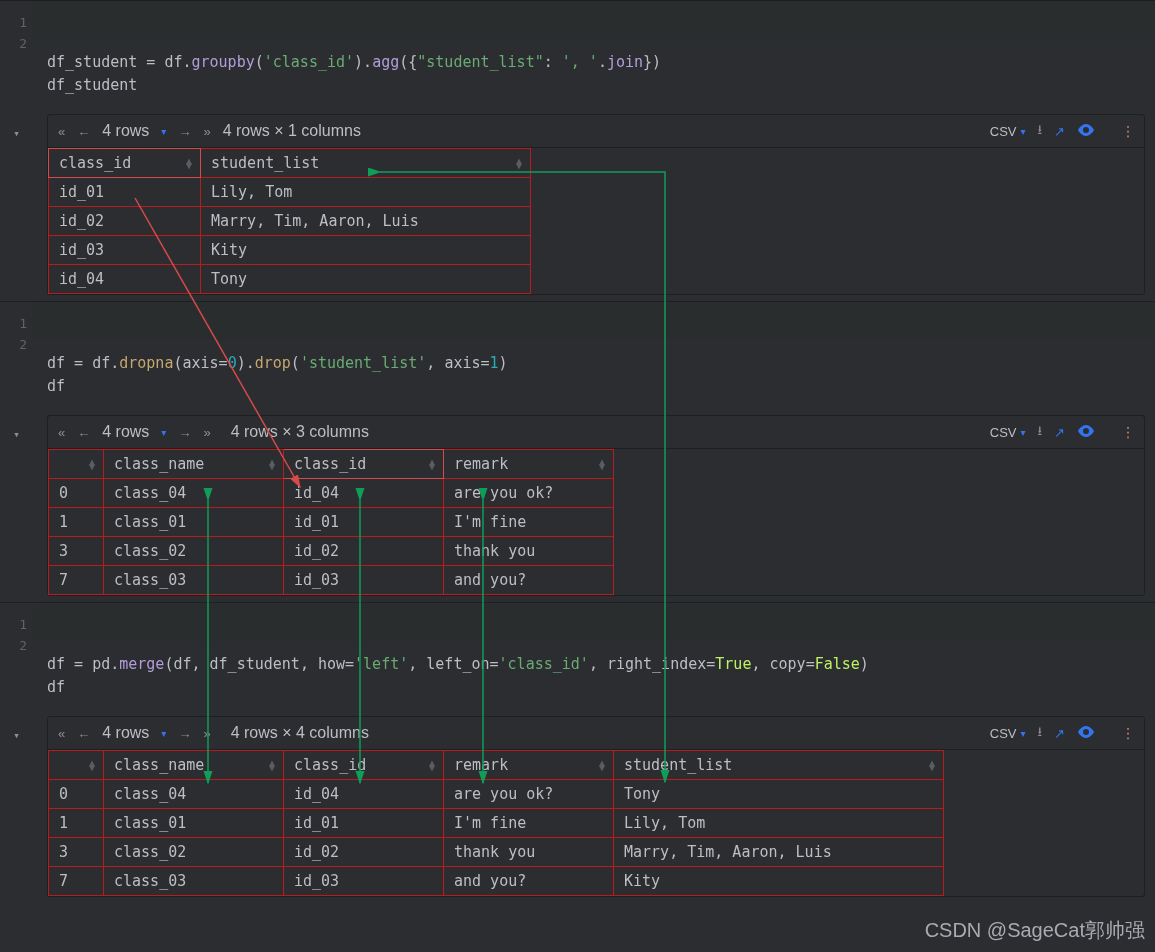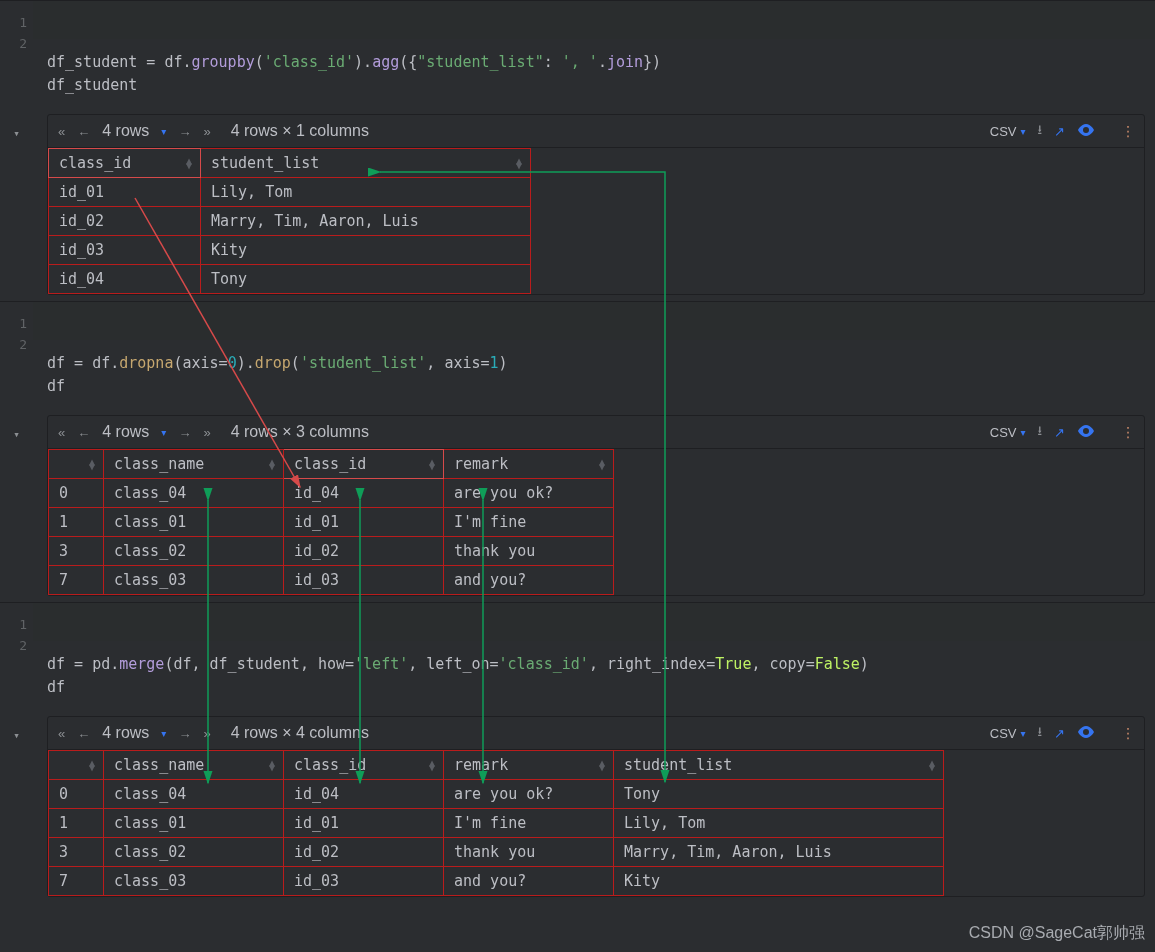--- a/index.html
+++ b/index.html
@@ -118,21 +118,21 @@
 .idx-col { font-weight: bold; text-align: right; }
 .idx-col-header { min-width: 40px; }
 .red-box { border: 1px solid #d64a4a !important; }
 
 .watermark {
   position: fixed;
   bottom: 8px;
   right: 10px;
   color: #a8abb0;
   font-family: Arial, sans-serif;
-  font-size: 16px;
+  font-size: 20px;
 }
 
 svg.arrow-overlay {
   position: absolute;
   top: 0; left: 0;
   width: 1155px;
   height: 952px;
   pointer-events: none;
 }
 .kebab { color: #cf8e6d; cursor: pointer; font-size: 14px; letter-spacing: -1px; }
@@ -153,21 +153,21 @@
         <div class="collapse-gutter"><span class="chev-down">▾</span></div>
         <div class="output-panel">
           <div class="toolbar">
             <div class="tb-left">
               <span class="tb-icon">«</span>
               <span class="tb-icon">←</span>
               <span class="tb-text">4 rows</span>
               <span class="tb-dropdown">▾</span>
               <span class="tb-icon">→</span>
               <span class="tb-icon">»</span>
-              <span class="tb-text" style="margin-left: 8px;">4 rows × 1 columns</span>
+              <span class="tb-text" style="">4 rows × 1 columns</span>
             </div>
             <div class="tb-right">
               <span class="tb-csv">CSV <span class="tb-dropdown">▾</span></span>
               <span class="tb-icon">⭳</span>
               <span class="tb-icon blue">↗</span>
               <span class="tb-icon blue"><svg width="18" height="12" viewBox="0 0 18 12">
                   <path d="M9 0C4 0 1 6 1 6s3 6 8 6 8-6 8-6-3-6-8-6zm0 9a3 3 0 110-6 3 3 0 010 6z" fill="#3574f0"></path>
                 </svg></span>
               <span class="kebab" style="margin-left: 14px;">⋮</span>
             </div>

